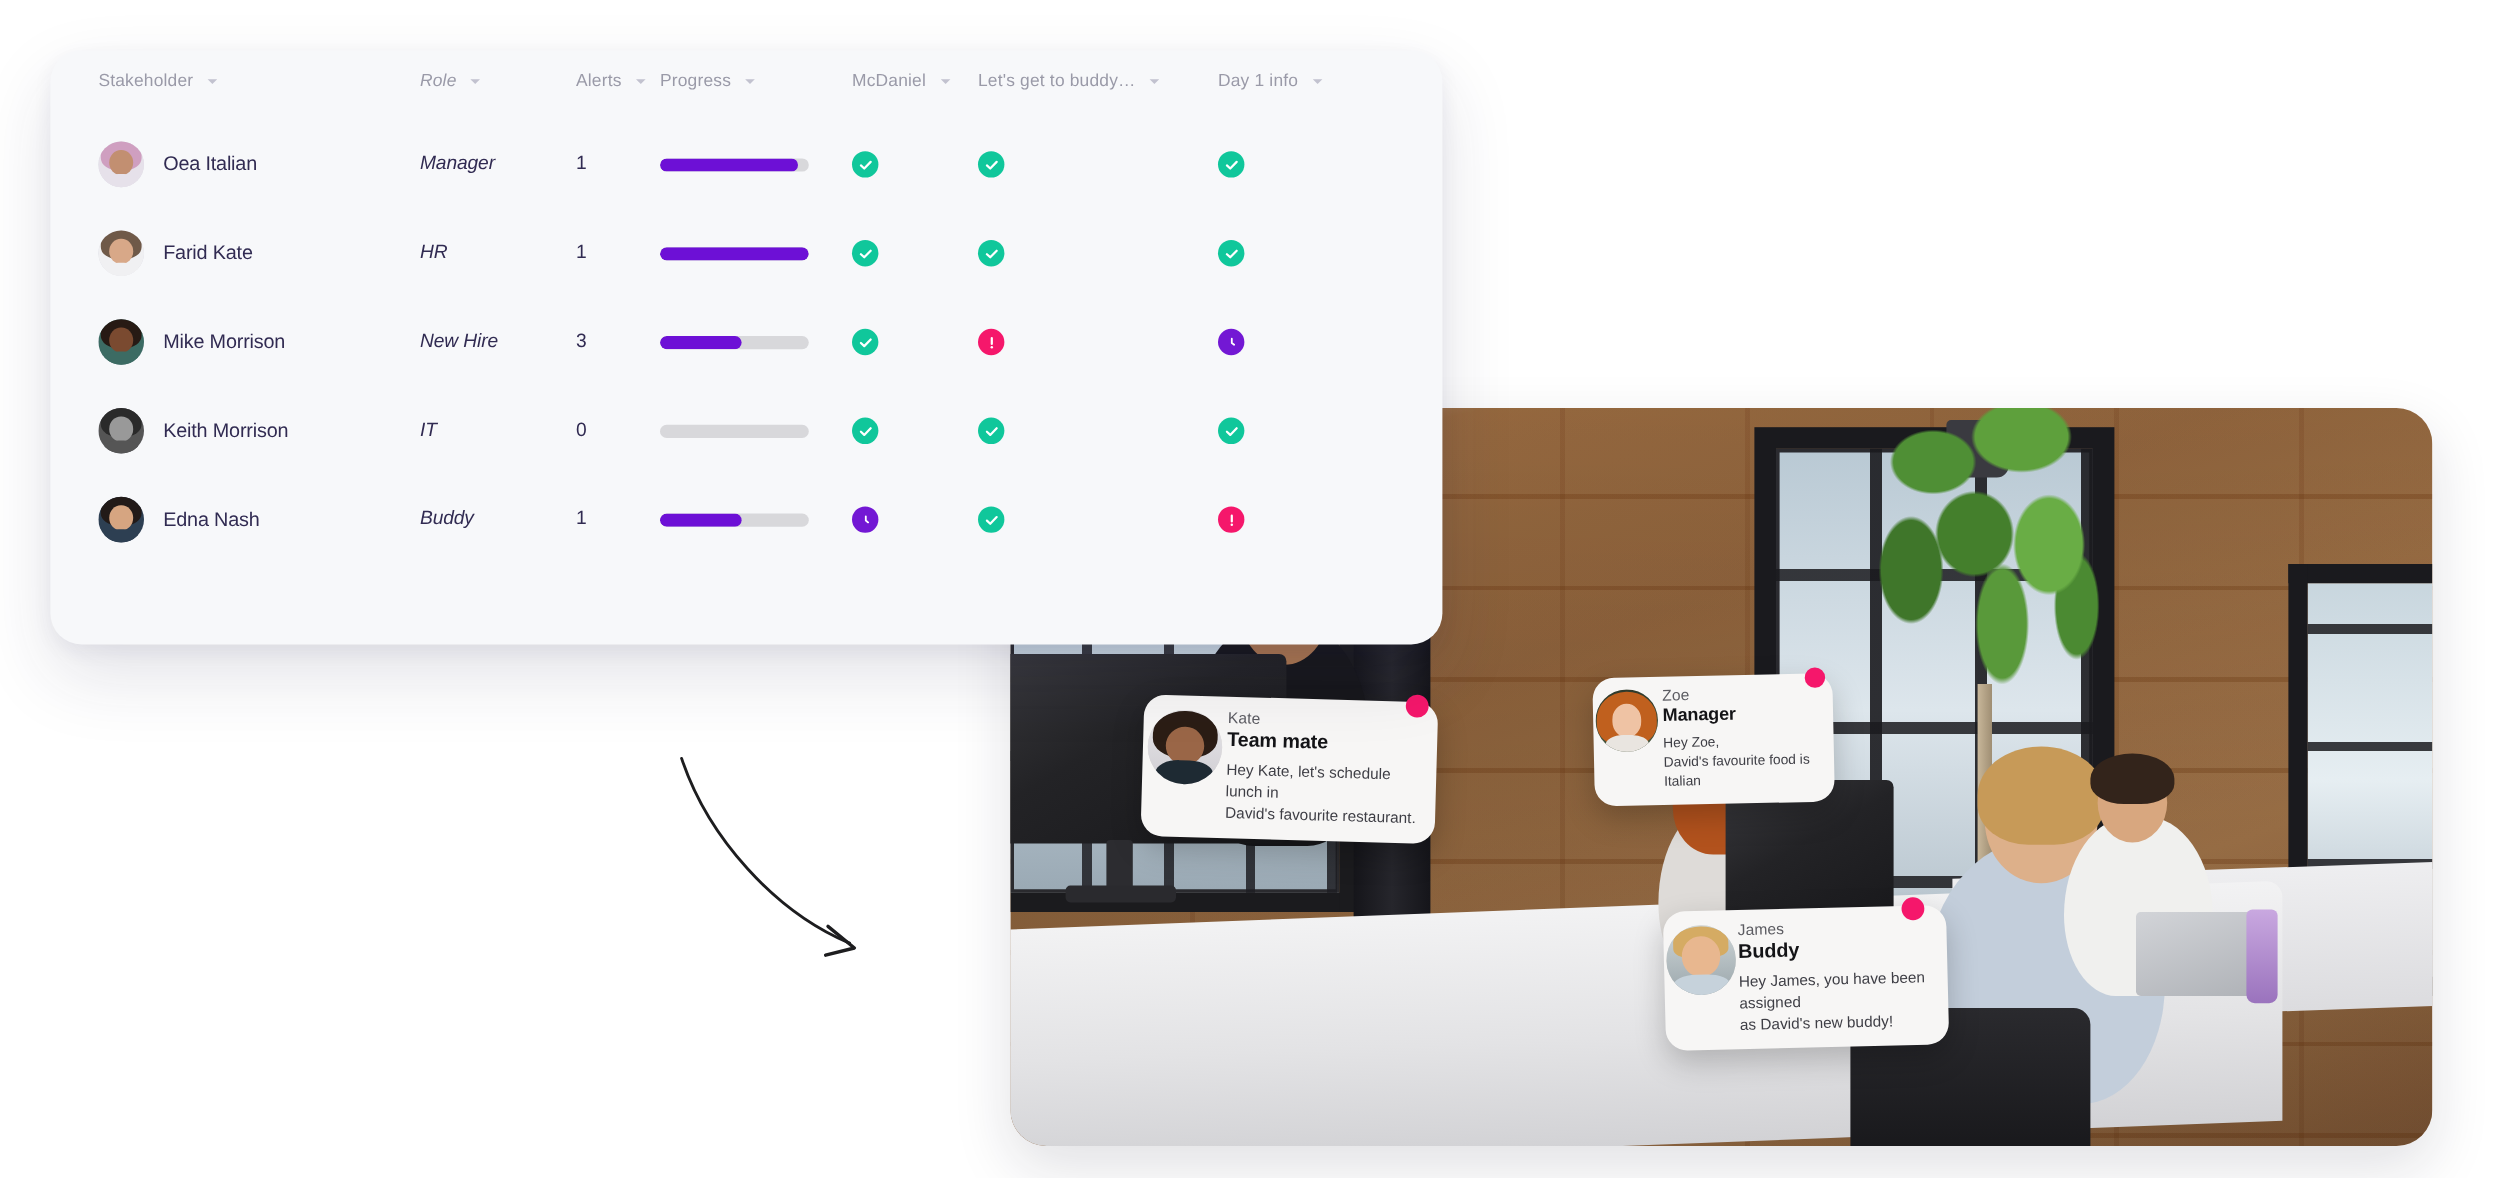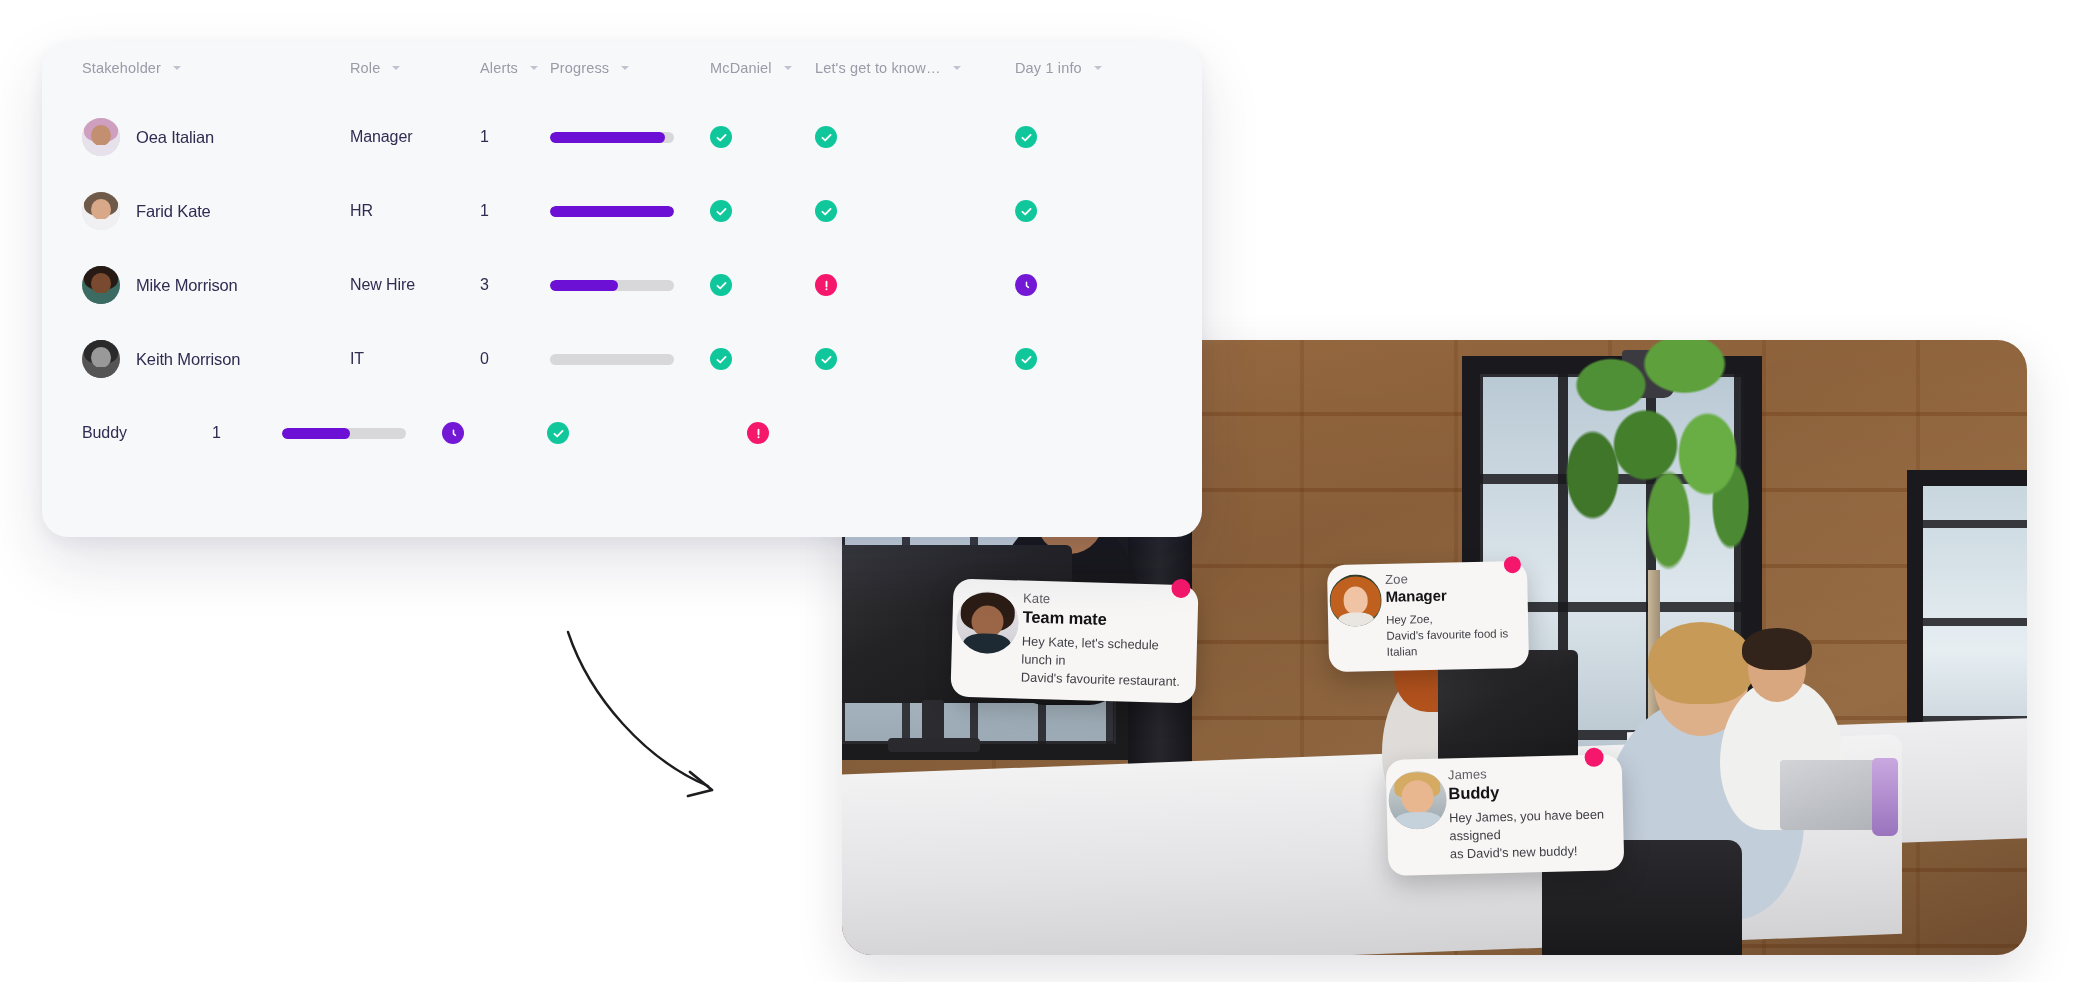--- a/index.html
+++ b/index.html
@@ -206,21 +206,21 @@
   }
   #table { width: 100%; }
   .row {
     display: flex; align-items: center;
     height: 74px;
     padding: 0 0 0 40px;
   }
   .head-row { height: 58px; padding-top: 18px; align-items: flex-start; }
   .cell { display: flex; align-items: center; }
   .c-stakeholder { width: 268px; }
-  .c-role        { width: 130px; }
+  .c-role        { width: 130px; font-style: italic; }
   .c-alerts      { width:  70px; }
   .c-progress    { width: 160px; }
   .c-welcome     { width: 105px; }
   .c-know        { width: 200px; }
   .c-day1        { width: 120px; }
 
   .hd {
     font-size: 14.5px; color: #9a9aa8; font-weight: normal;
     letter-spacing: .15px; display: flex; align-items: center; gap: 12px;
   }
@@ -394,21 +394,21 @@
             </span>
         </div>
         <div class="cell c-welcome">
           <span class="hd">
               <span>McDaniel</span>
               <i class="caret"></i>
             </span>
         </div>
         <div class="cell c-know">
           <span class="hd">
-              <span>Let's get to know…</span>
+              <span>Let's get to buddy…</span>
               <i class="caret"></i>
             </span>
         </div>
         <div class="cell c-day1">
           <span class="hd">
               <span>Day 1 info</span>
               <i class="caret"></i>
             </span>
         </div>
       </div>
@@ -586,20 +586,31 @@
             </div>
             <div class="cell c-day1">
               <span class="statusicon st-done">
                 <svg width="13" height="13" viewBox="0 0 24 24">
                   <path d="M4.5 12.6 L9.6 17.4 L19.5 7.2" fill="none" stroke="#fff" stroke-width="3.4" stroke-linecap="round" stroke-linejoin="round"></path>
                 </svg>
               </span>
             </div>
           </div>
           <div class="row">
+            <div class="cell c-stakeholder">
+              <div class="avatar">
+                <div class="mini-face">
+                  <div class="mf-bg" style="background:#2d3f52;"></div>
+                  <div class="mf-hair" style="left:4%;top:-4%;width:92%;height:66%;background:#221a18;border-radius:50% 50% 42% 42%;"></div>
+                  <div class="mf-head" style="left:24%;top:18%;width:52%;height:56%;background:#d6a581;border-radius:50%;"></div>
+                  <div class="mf-body" style="left:10%;top:70%;width:80%;height:44%;background:#2d3f52;border-radius:42% 42% 0 0;"></div>
+                </div>
+              </div>
+              <span class="name">Edna Nash</span>
+            </div>
             <div class="cell c-role">
               <span class="role">Buddy</span>
             </div>
             <div class="cell c-alerts">
               <span class="alerts">1</span>
             </div>
             <div class="cell c-progress">
               <div class="pbar">
                 <span style="width:55%;"></span>
               </div>

